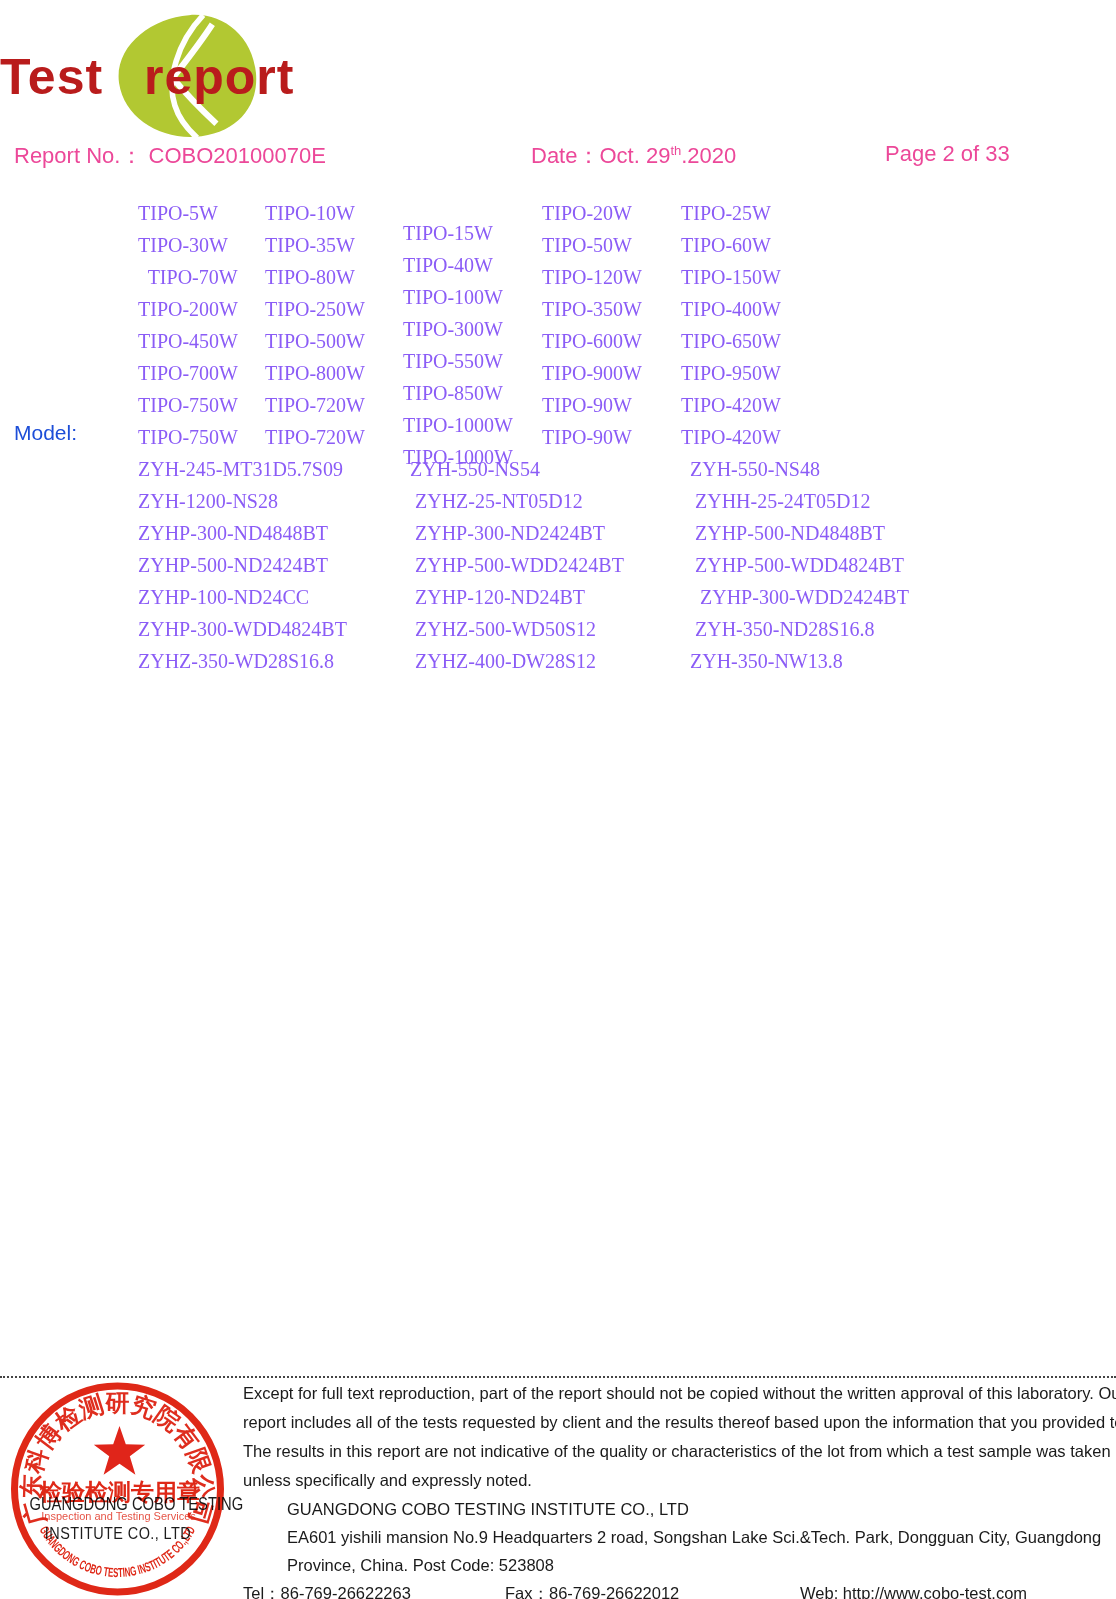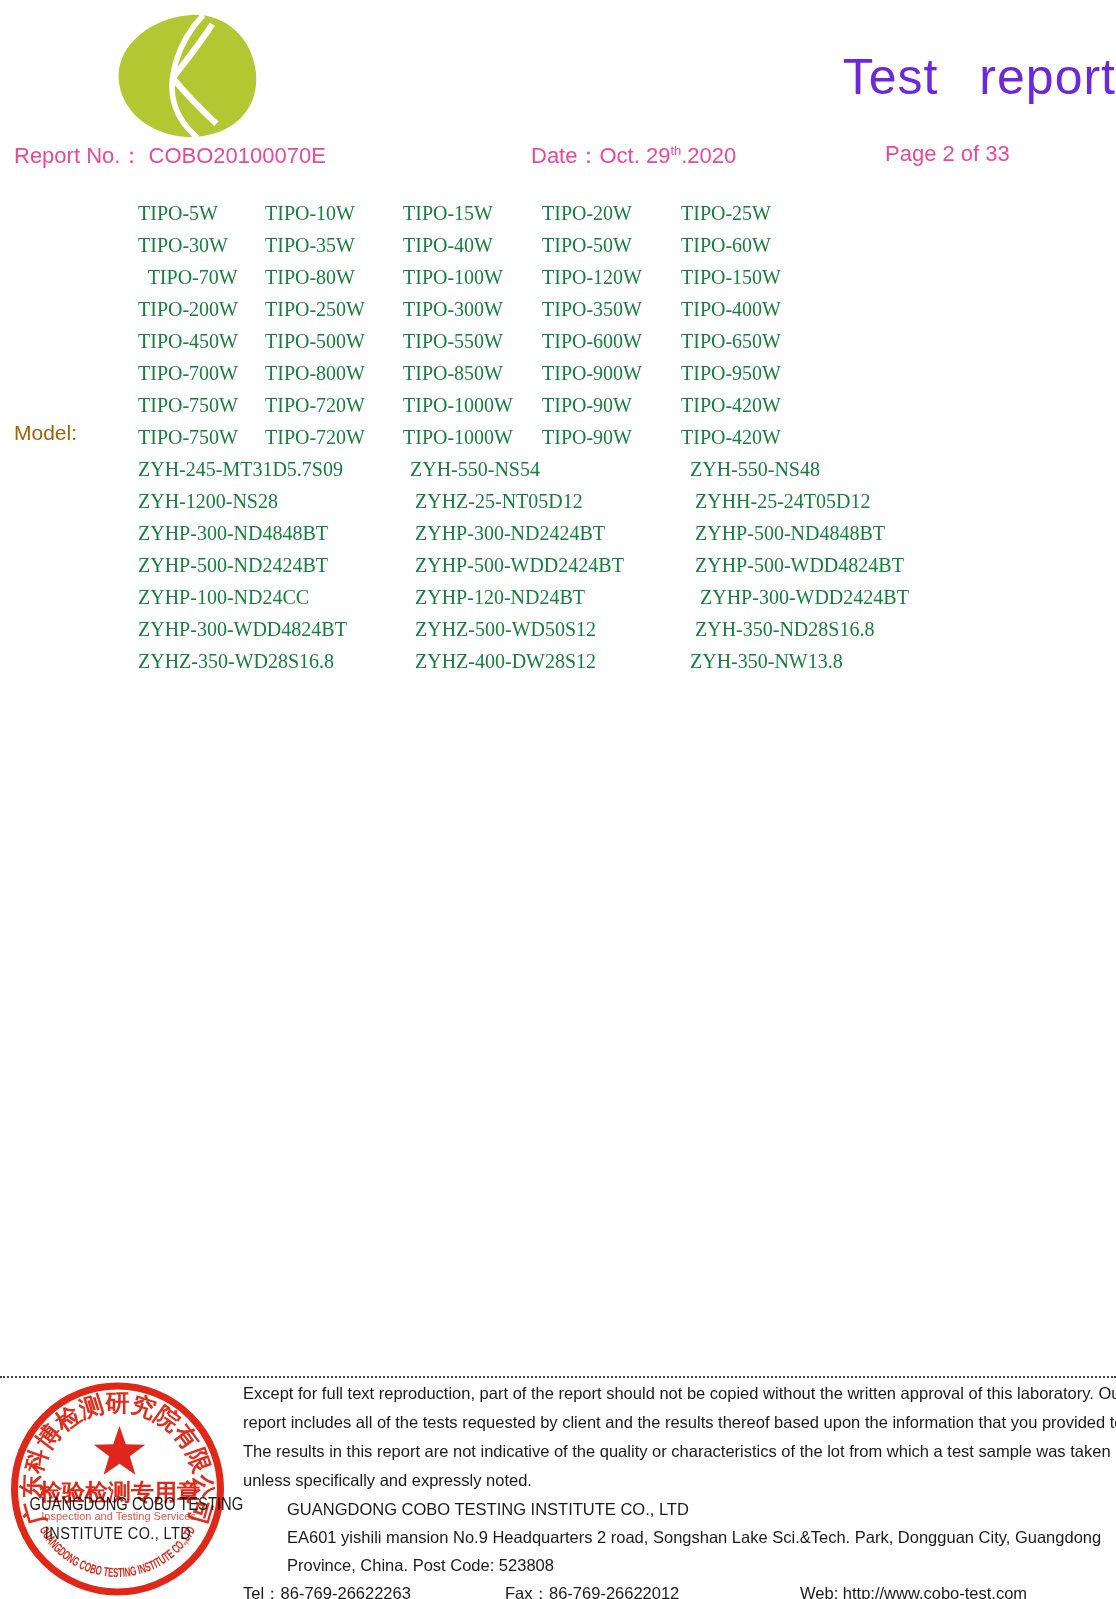--- a/index.html
+++ b/index.html
@@ -3,38 +3,38 @@
 <meta charset="utf-8">
 <style>
   html,body{margin:0;padding:0;background:#888;}
   #page{
     position:relative;width:1116px;height:1599px;background:#ffffff;
     overflow:hidden;font-family:"Liberation Sans","DejaVu Sans",sans-serif;color:#111;
   }
   .abs{position:absolute;}
   
   #logo{left:116px;top:14px;width:142px;height:124px;}
-  #title{left:0;right:0;top:48px;text-align:right;font-size:50px;font-weight:normal;
-         word-spacing:26px;letter-spacing:1px;color:#6d28d9;}
+  #title{left:0;right:0;top:48px;text-align:left;font-size:50px;font-weight:bold;
+         word-spacing:26px;letter-spacing:1px;color:#b91c1c;}
   .meta{top:141px;font-size:22px;color:#ec4899;white-space:nowrap;}
   #meta-report{left:14px;}
   #meta-date{left:531px;}
   #meta-page{left:885px;}
   .meta sup{font-size:13px;vertical-align:super;line-height:0;text-align:right;}
   
-  #model-label{left:14px;top:421px;font-size:21px;color:#a16207;}
+  #model-label{left:14px;top:421px;font-size:21px;color:#1d4ed8;}
   .model-grid{position:absolute;left:138px;font-family:"Liberation Serif","DejaVu Serif",serif;
-              font-size:20px;color:#15803d;}
+              font-size:20px;color:#8b5cf6;}
   #tipo-grid{top:197px;}
   #zyh-grid{top:453px;}
   .mrow{display:flex;height:32px;line-height:32px;}
   .mcell{white-space:pre;}
   #tipo-grid .mcell:nth-child(1){width:127px;}
   #tipo-grid .mcell:nth-child(2){width:138px;}
-  #tipo-grid .mcell:nth-child(3){width:139px;}
+  #tipo-grid .mcell:nth-child(3){width:139px;margin-top:20px;}
   #tipo-grid .mcell:nth-child(4){width:139px;}
   #tipo-grid .mcell:nth-child(5){width:130px;}
   #zyh-grid .mcell:nth-child(1){width:272px;}
   #zyh-grid .mcell:nth-child(2){width:280px;}
   #zyh-grid .mcell:nth-child(3){width:300px;}
   
   #dotline{left:0;right:0;top:1376px;border-top:2px dotted #444;height:0;}
   #footer-text{left:243px;top:1381px;width:866px;font-size:16.5px;color:#1a1a1a;}
   .disc-line{height:29px;line-height:24px;white-space:nowrap;}
   .co-line{height:28px;line-height:24px;white-space:nowrap;margin-left:44px;}

